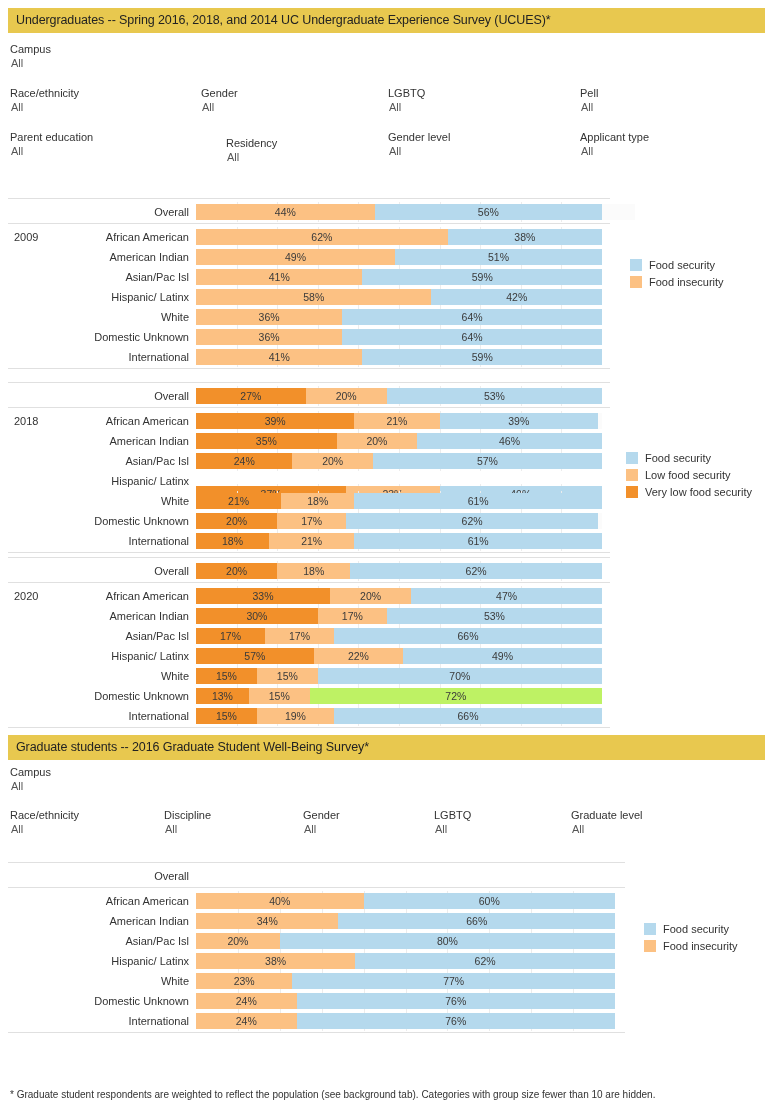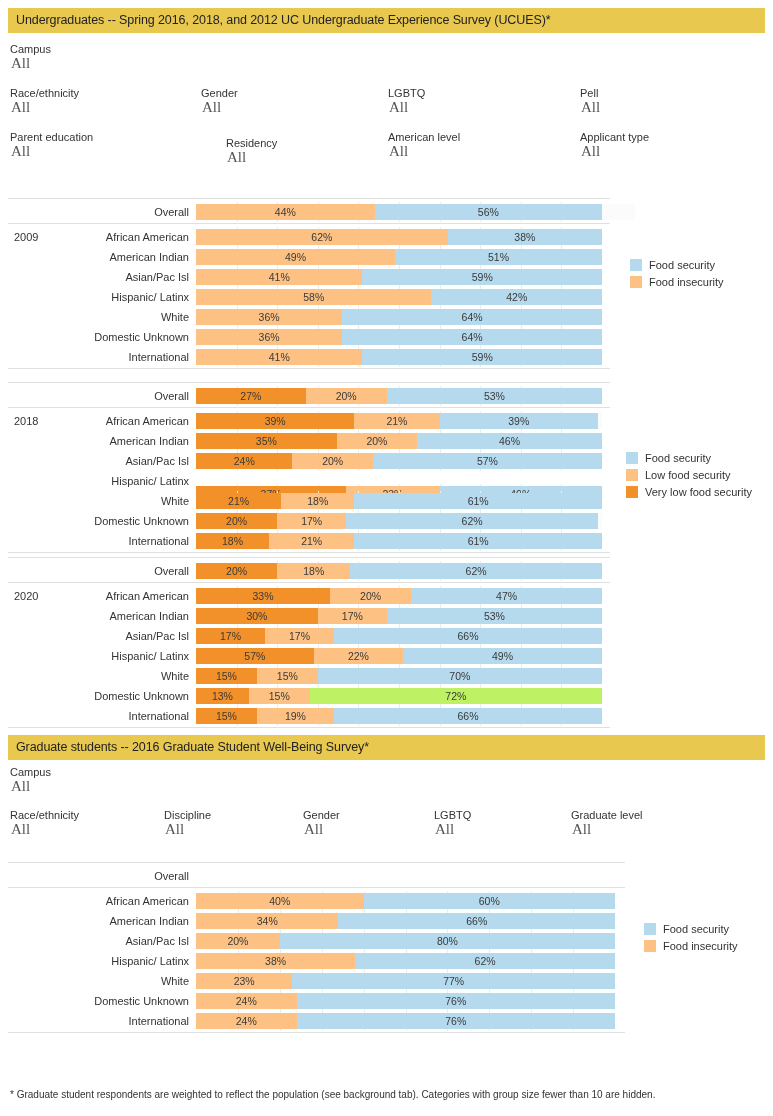--- a/index.html
+++ b/index.html
@@ -28,26 +28,25 @@
 
   
   .filter { position: absolute; white-space: nowrap; }
   .filter .f-label {
     font-size: 11px;
     color: #333333;
     display: block;
     line-height: 14px;
   }
   .filter .f-value {
-    font-size: 15px;
+    font-size: 11px;
     color: #555555;
     display: block;
     line-height: 15px;
     padding-left: 1px;
-    font-family: Liberation Serif, serif;
   }
 
   
   .chart-block { position: absolute; }
   .chart-rule {
     position: absolute; left: 8px; height: 1px;
     background: #e0e0e0;
   }
   .row {
     position: absolute;
@@ -120,21 +119,21 @@
     font-size: 10px;
     color: #333333;
     white-space: nowrap;
   }
 </style>
 </head>
 <body>
 
 <div class="page">
 
-  <div class="section-title" style="top:8px;">Undergraduates -- Spring 2016, 2018, and 2012 UC Undergraduate Experience Survey (UCUES)*</div>
+  <div class="section-title" style="top:8px;">Undergraduates -- Spring 2016, 2018, and 2014 UC Undergraduate Experience Survey (UCUES)*</div>
 
   <div class="filter" style="left:10px; top:42px;">
     <span class="f-label">Campus</span>
     <span class="f-value">All</span>
   </div>
   <div class="filter" style="left:10px; top:86px;">
     <span class="f-label">Race/ethnicity</span>
     <span class="f-value">All</span>
   </div>
   <div class="filter" style="left:201px; top:86px;">
@@ -151,21 +150,21 @@
   </div>
   <div class="filter" style="left:10px; top:130px;">
     <span class="f-label">Parent education</span>
     <span class="f-value">All</span>
   </div>
   <div class="filter" style="left:226px; top:136px;">
     <span class="f-label">Residency</span>
     <span class="f-value">All</span>
   </div>
   <div class="filter" style="left:388px; top:130px;">
-    <span class="f-label">American level</span>
+    <span class="f-label">Gender level</span>
     <span class="f-value">All</span>
   </div>
   <div class="filter" style="left:580px; top:130px;">
     <span class="f-label">Applicant type</span>
     <span class="f-value">All</span>
   </div>
 
   <div class="chart-block" id="chart-ucues-2016" style="left:0; top:198px; width:620px;">
       <div class="chart-rule" style="top: 0px; width: 602px;"></div>
       <div class="row overall" style="top: 4px; width: 610px;">

